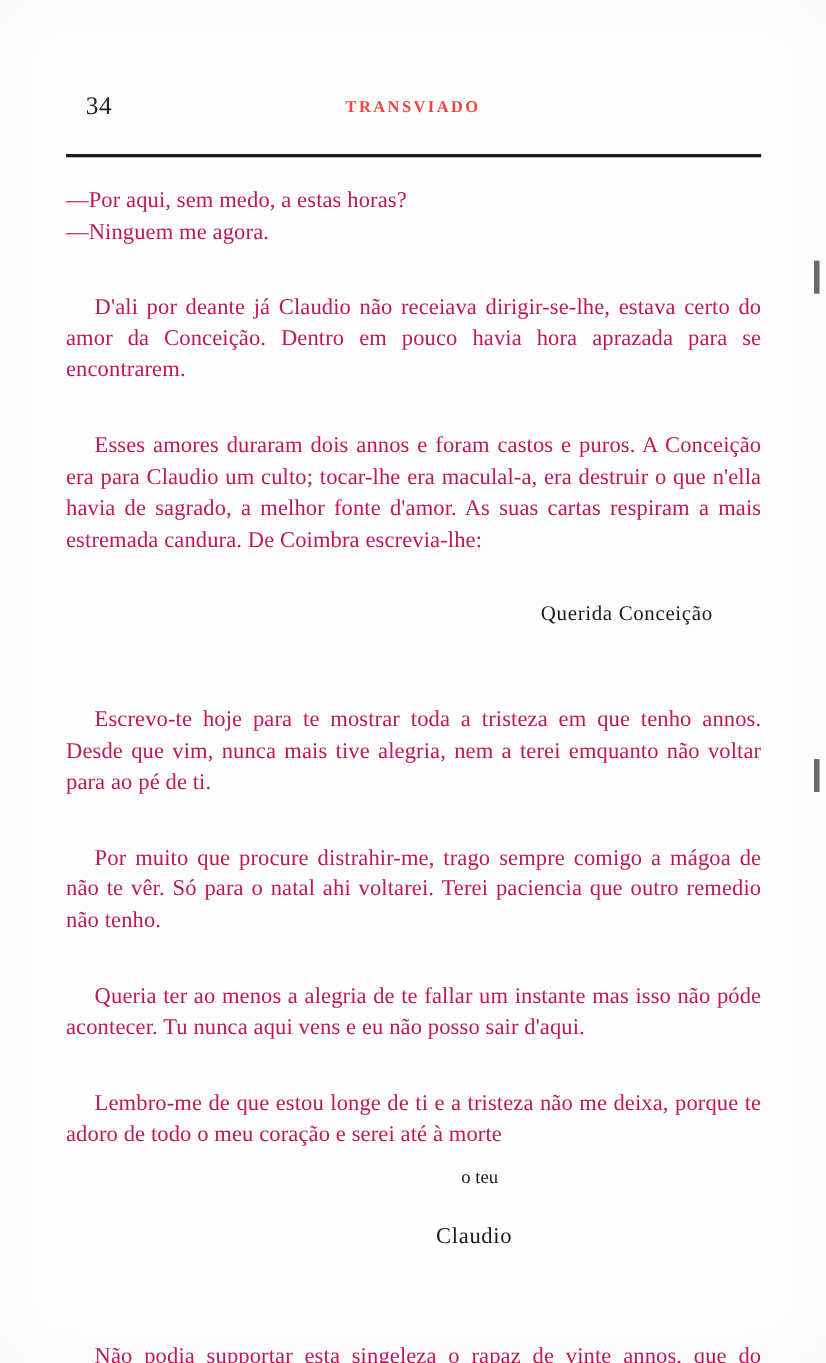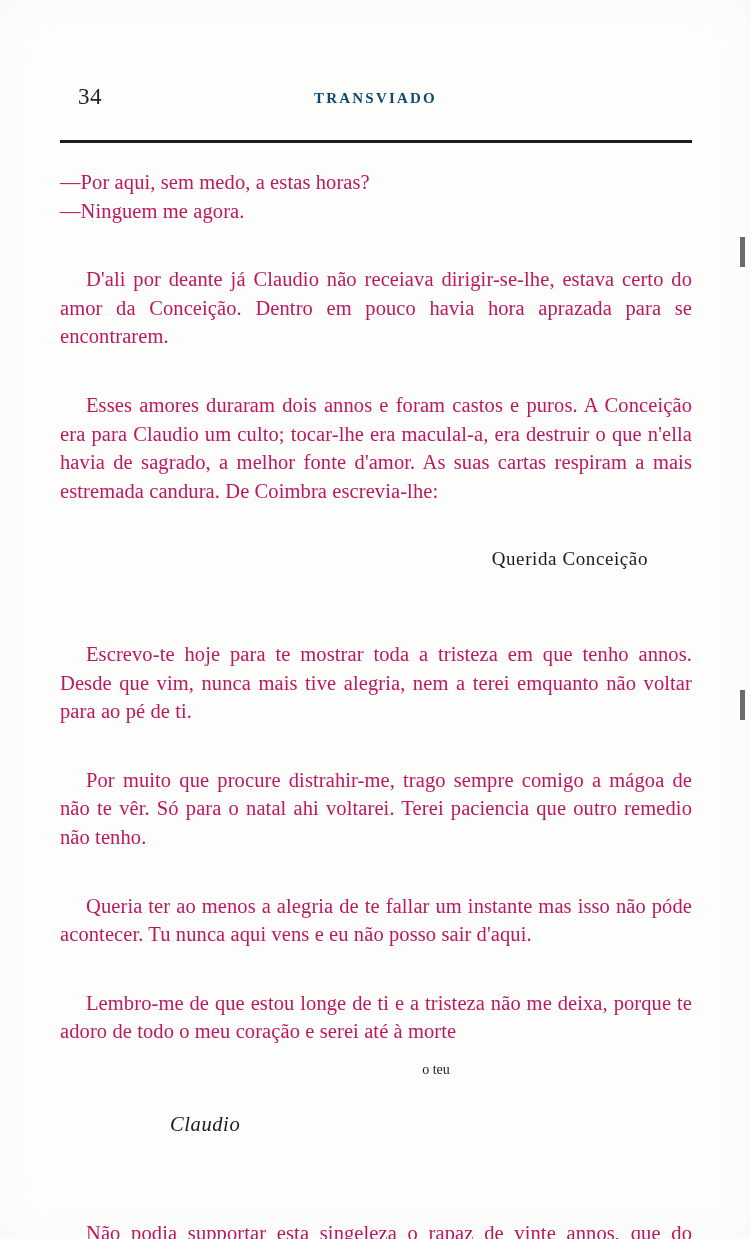--- a/index.html
+++ b/index.html
@@ -44,21 +44,21 @@
   .head-title {
     position: absolute;
     left: 0;
     top: 3px;
     width: 595px;
     text-align: center;
     font-size: 15px;
     line-height: 22px;
     font-weight: bold;
     letter-spacing: 2.2px;
-    color: #0c4a6e;
+    color: #ef4444;
   }
 
   .rule {
     position: absolute;
     top: 140px;
     left: 60px;
     width: 632px;
     height: 3px;
     background: #1e1e1e;
   }
@@ -91,29 +91,28 @@
     text-align: right;
     padding-right: 44px;
     font-size: 19px;
     line-height: 28.6px;
     letter-spacing: 0.6px;
   }
 
   .signoff {
     text-align: center;
     padding-left: 120px;
-    font-size: 14px;
+    font-size: 17px;
     line-height: 28.6px;
   }
   .signature {
-    text-align: left;
+    text-align: center;
     padding-left: 110px;
     font-size: 20.5px;
     line-height: 28.6px;
-    font-style: italic;
     letter-spacing: 0.6px;
   }
 
   
   .edge-mark {
     position: absolute;
     right: 6px;
     width: 5px;
     background: #3a3a3a;
     opacity: 0.75;

